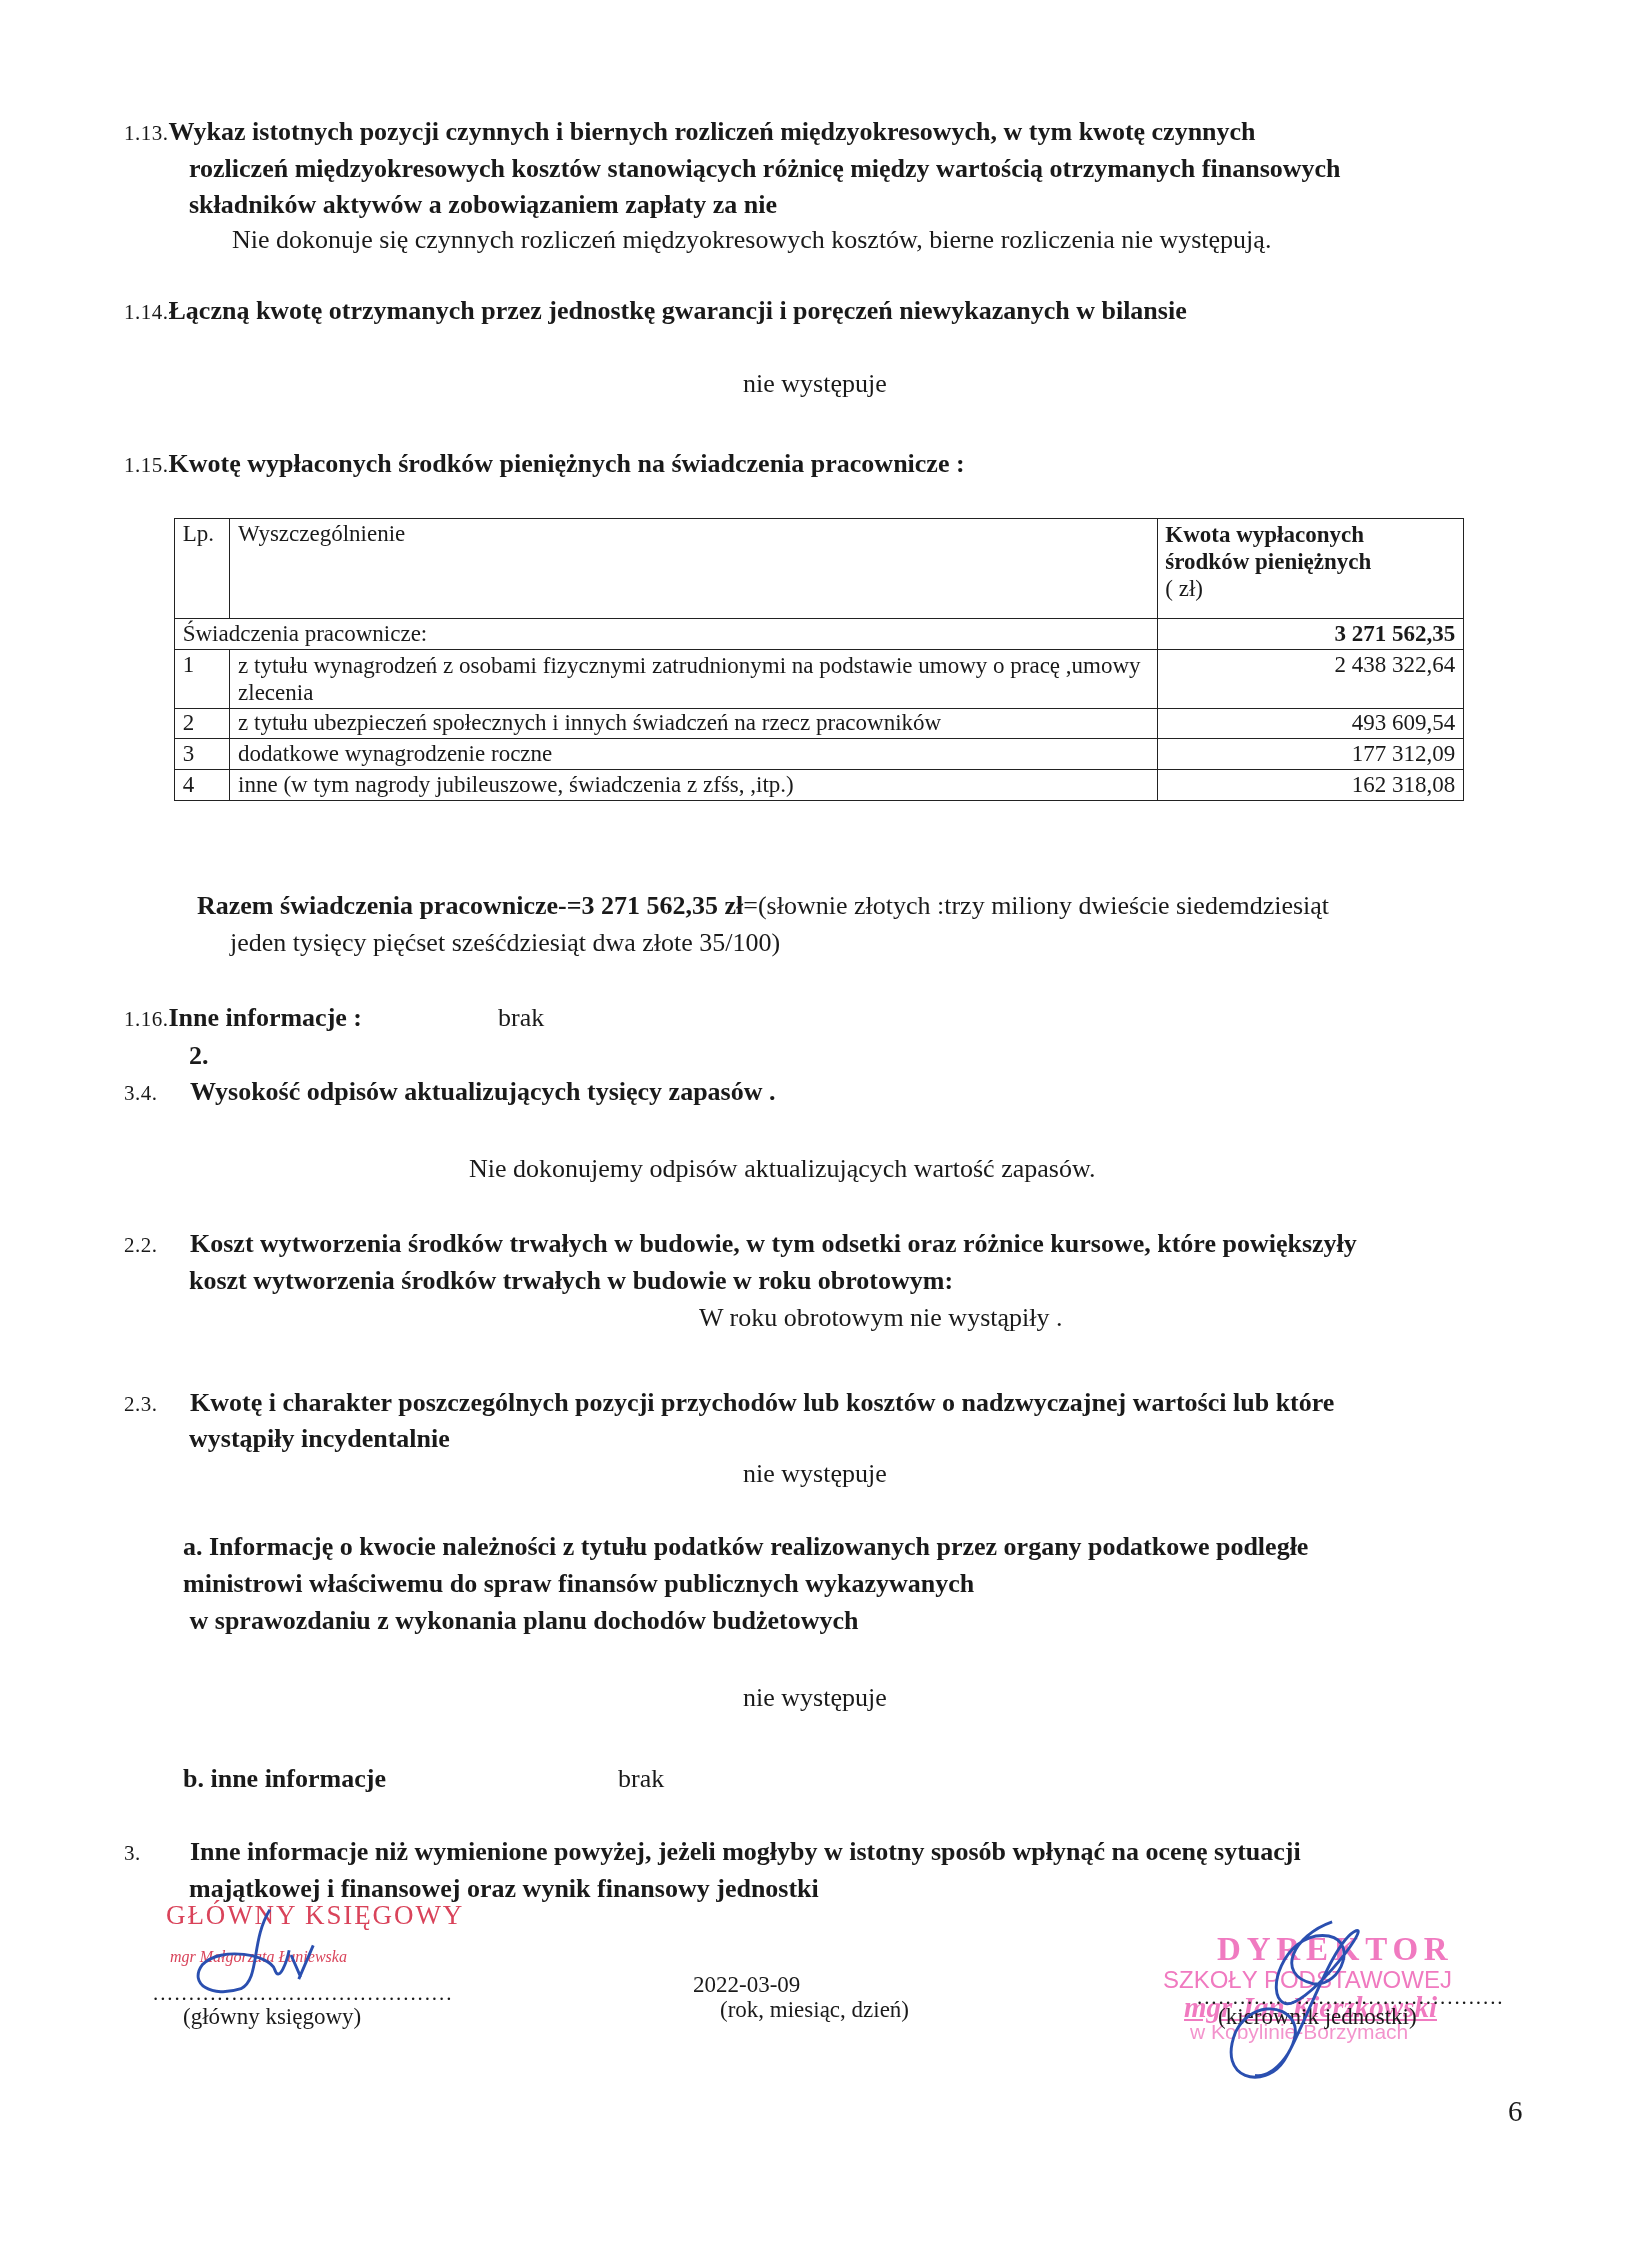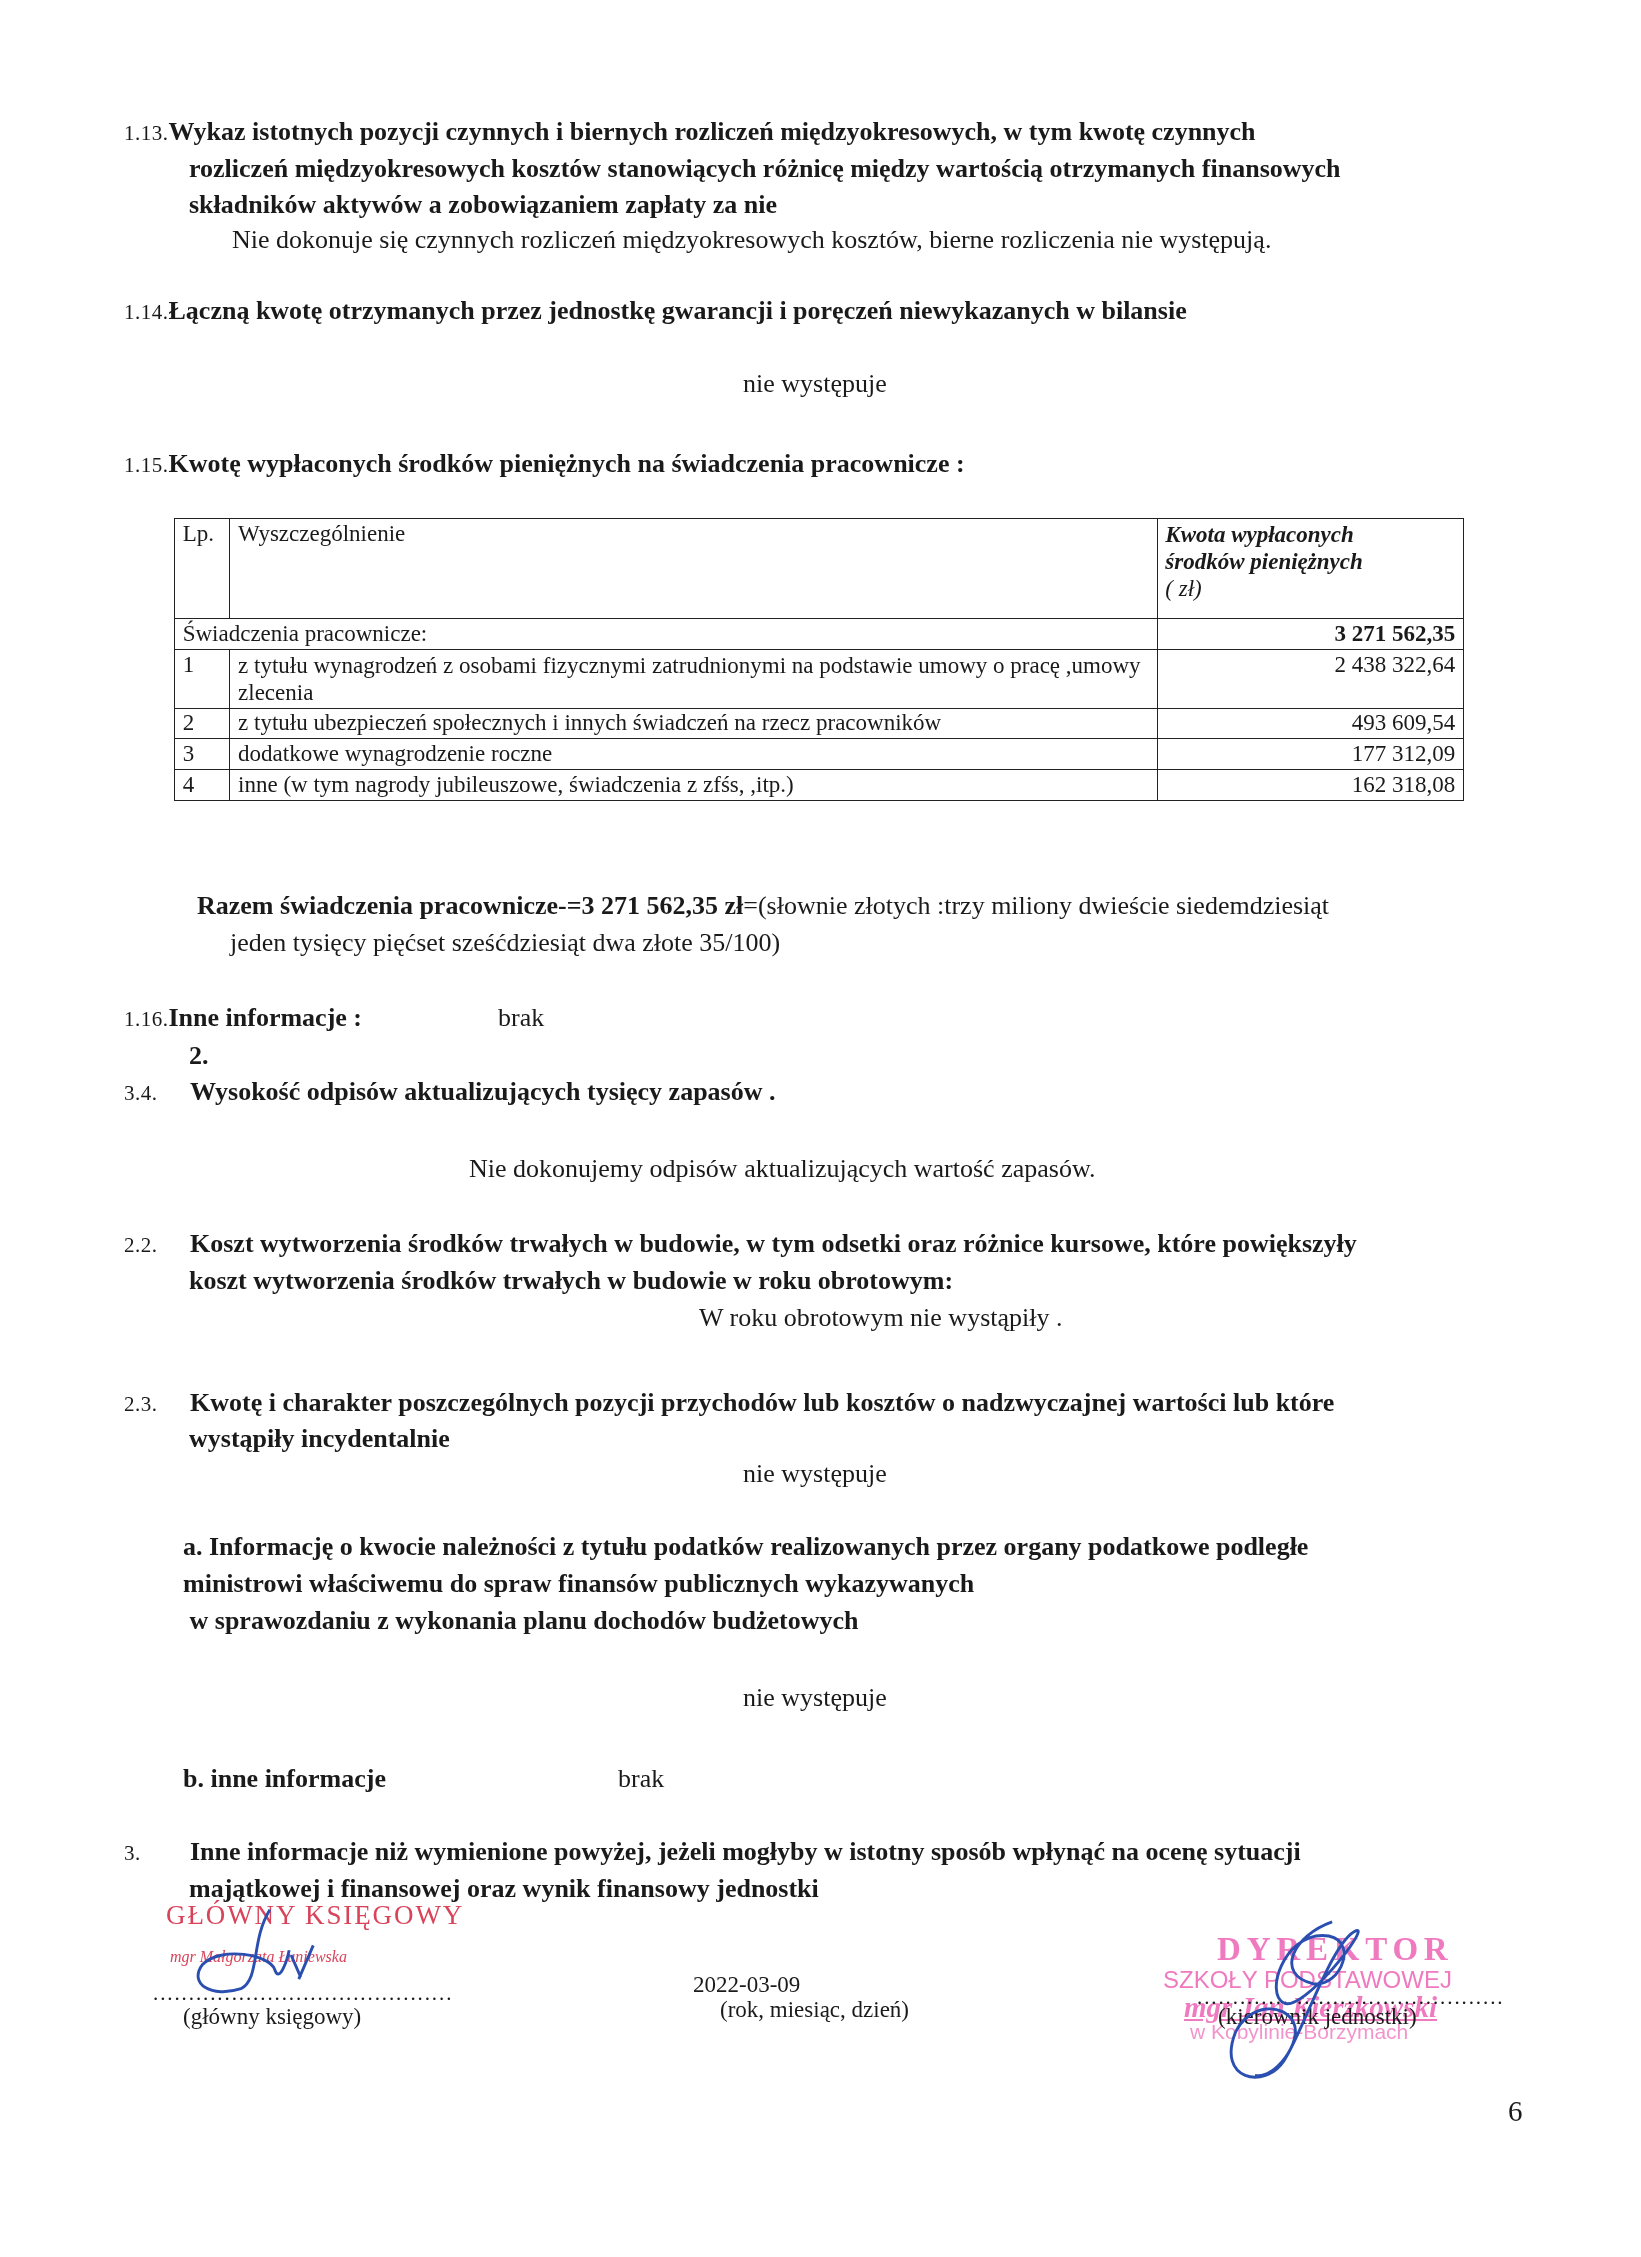--- a/index.html
+++ b/index.html
@@ -9,21 +9,21 @@
   .num { font-size: 21px; letter-spacing: 0.5px; }
   .b { font-weight: bold; }
   .t { font-size: 26px; line-height: 36px; }
   .center-note { font-size: 26px; }
   table.benefits { position: absolute; left: 174px; top: 518px; width: 1290px;
                    border-collapse: collapse; font-size: 23px; }
   table.benefits td, table.benefits th { border: 1.9px solid #222; padding: 1.9px 7.7px; vertical-align: top; }
   table.benefits th { font-weight: normal; text-align: left; }
   .col-lp { width: 39px; }
   .col-amt { width: 290px; text-align: right; }
-  .hdr-amt { text-align: center; font-weight: bold !important; line-height: 27px; font-style: italic; }
+  .hdr-amt { text-align: center; font-weight: bold !important; line-height: 27px; }
   .total-row td { font-weight: bold; }
   .stamp-red { color: #d9435a; font-family: "Liberation Serif", serif; }
   .stamp-pink { color: #f07ac0; }
   .dots { letter-spacing: 1.9px; font-size: 21px; }
   .small { font-size: 23px; }
   .sig { position: absolute; }
 </style>
 </head>
 <body>
 

